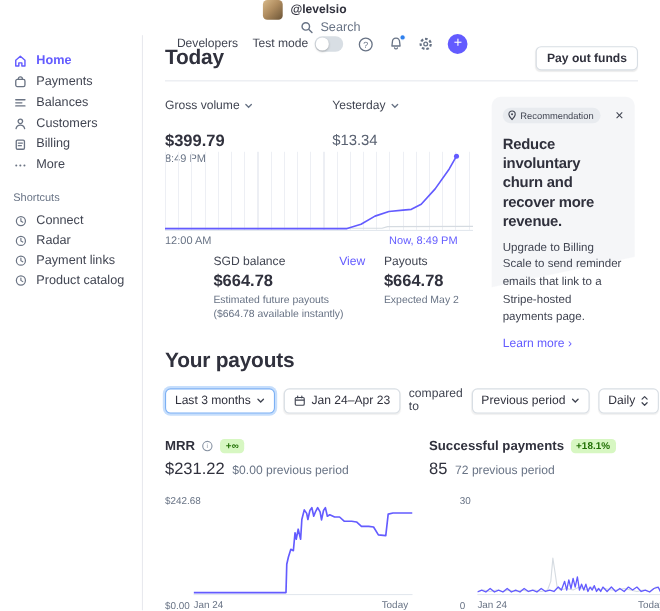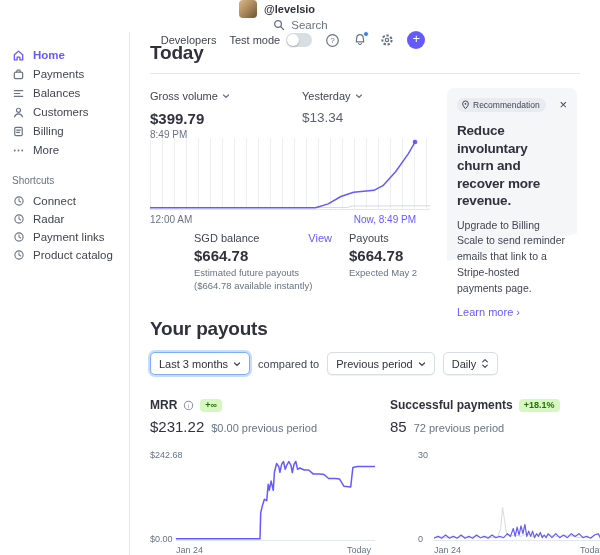--- a/index.html
+++ b/index.html
@@ -42,21 +42,21 @@
   .today-header { position:absolute; left:20px; right:20px; top:10px; display:flex;
     align-items:center; justify-content:space-between; }
   .h1 { font-size:19px; font-weight:700; color:#30313d; letter-spacing:-.2px; }
   .payout-btn { font-size:11px; font-weight:600; color:#30313d; padding:4px 9px; background:#fff;
     border:1px solid #d8dee4; border-radius:5px; box-shadow:0 1px 1px rgba(0,0,0,.08); }
   .divider { position:absolute; left:20px; right:20px; top:41px; border-top:1px solid #e6e8ee; }
 
   .stats-row { position:absolute; left:20px; top:58px; display:flex; }
   .stat { width:152px; }
   .stat-label { display:flex; align-items:center; gap:4px; font-size:11px; color:#414552; }
-  .stat-value { margin-top:8px; font-size:15px; font-weight:700; color:#30313d; }
+  .stat-value { margin-top:18px; font-size:15px; font-weight:700; color:#30313d; }
   .stat-value.muted { font-weight:400; color:#596171; font-size:13.5px; }
   .stat-time { margin-top:2px; font-size:10px; color:#687385; }
 
   .gv-chart { position:absolute; left:20px; top:106px; width:280px; height:72px;
     border-bottom:1px solid #e3e8ee;
     background:repeating-linear-gradient(to right,#edeff4 0,#edeff4 1px,transparent 1px,transparent 12px); }
   .gv-labels { position:absolute; left:20px; top:182px; width:280px; display:flex;
     justify-content:space-between; font-size:10px; color:#687385; }
   .gv-now { color:#635bff; margin-right:14px; }
 
@@ -97,21 +97,21 @@
     padding:1.5px 5px; border-radius:4px; }
   .metric-values { margin-top:6px; display:flex; align-items:baseline; gap:7px; }
   .metric-value { font-size:15px; color:#30313d; }
   .metric-prev { font-size:11px; color:#687385; }
 
   
   .chart-block { position:absolute; top:418px; height:105px; }
   .chart-block.left { left:20px; width:225px; }
   .chart-block.right { left:260px; width:190px;margin-left:28px; }
   .y-top { position:absolute; top:0; left:0; font-size:9px; color:#687385; }
-  .y-bottom { position:absolute; top:84px; left:0; font-size:9px; color:#687385; }
+  .y-bottom { position:absolute; top:96px; left:0; font-size:9px; color:#687385; }
   .chart-area { position:absolute; top:6px; bottom:14px; right:0; border-bottom:1px solid #e3e8ee; }
   .chart-block.left .chart-area { left:26px; }
   .chart-block.right .chart-area { left:16px; }
   .x-labels { position:absolute; bottom:0; right:4px; display:flex; justify-content:space-between;
     font-size:9px; color:#687385; }
   .chart-block.left .x-labels { left:26px; }
   .chart-block.right .x-labels { left:16px; }
 
   svg { display:block; }
 </style>
@@ -260,20 +260,21 @@
           </svg>
       </span>
       <span>Product catalog</span>
     </div>
   </div>
 
   <div class="main">
 
     <div class="today-header">
       <span class="h1">Today</span>
+      <button class="payout-btn">Pay out funds</button>
     </div>
     <div class="divider"></div>
 
     <div class="stats-row">
       <div class="stat">
         <div class="stat-label">
           <span>Gross volume</span>
           <svg width="8" height="8" viewBox="0 0 8 8">
               <path d="M1.5 3 L4 5.5 L6.5 3" fill="none" stroke="#687385" stroke-width="1.2" stroke-linecap="round"></path>
             </svg>
@@ -343,20 +344,29 @@
 
     <div class="overview-title h1">Your payouts</div>
 
     <div class="filter-row">
       <span class="ctrl focused">
         <span>Last 3 months</span>
         <svg width="8" height="8" viewBox="0 0 8 8">
             <path d="M1.5 3 L4 5.5 L6.5 3" fill="none" stroke="#414552" stroke-width="1.2" stroke-linecap="round"></path>
           </svg>
       </span>
+      <span class="ctrl">
+        <svg width="11" height="11" viewBox="0 0 14 14">
+            <rect x="1.8" y="3" width="10.4" height="9" rx="1.5" fill="none" stroke="#414552" stroke-width="1.3"></rect>
+            <line x1="1.8" y1="6" x2="12.2" y2="6" stroke="#414552" stroke-width="1.3"></line>
+            <line x1="4.6" y1="1.4" x2="4.6" y2="3.4" stroke="#414552" stroke-width="1.3" stroke-linecap="round"></line>
+            <line x1="9.4" y1="1.4" x2="9.4" y2="3.4" stroke="#414552" stroke-width="1.3" stroke-linecap="round"></line>
+          </svg>
+        <span>Jan 24–Apr 23</span>
+      </span>
       <span class="compared-to">compared to</span>
       <span class="ctrl">
         <span>Previous period</span>
         <svg width="8" height="8" viewBox="0 0 8 8">
             <path d="M1.5 3 L4 5.5 L6.5 3" fill="none" stroke="#414552" stroke-width="1.2" stroke-linecap="round"></path>
           </svg>
       </span>
       <span class="ctrl">
         <span>Daily</span>
         <svg width="8" height="11" viewBox="0 0 8 12">

